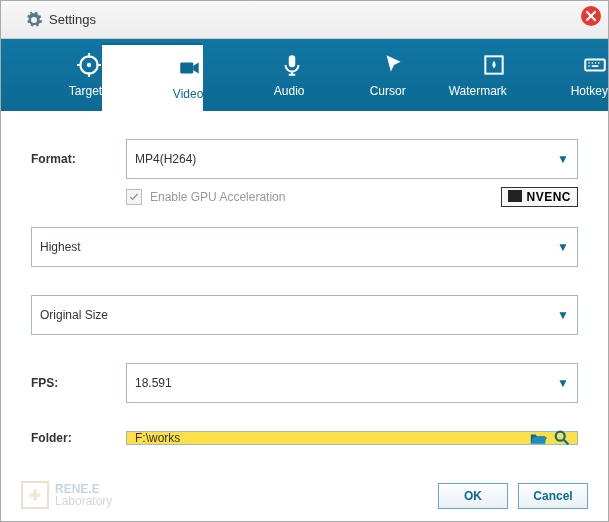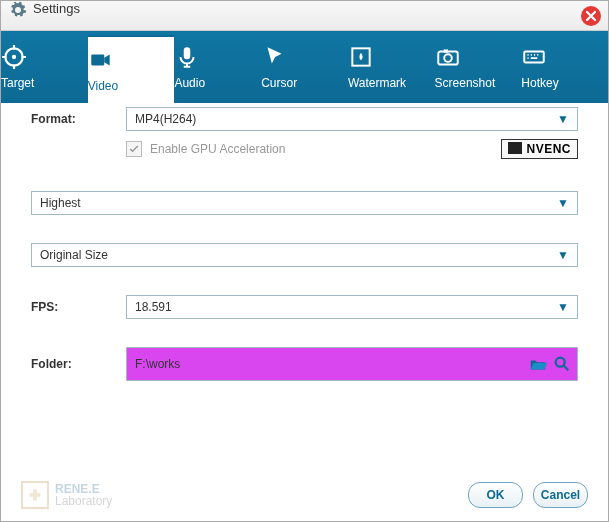--- a/index.html
+++ b/index.html
@@ -1,45 +1,45 @@
 <!DOCTYPE html>
 <html><head>
 <meta charset="utf-8">
 <style>
 *{box-sizing:border-box;margin:0;padding:0;font-family:Arial,sans-serif;font-size:12px}
 body{background:#fff;width:609px;height:522px;border:1px solid #aaa;position:relative;overflow:hidden}
-.titlebar{height:30px;background:linear-gradient(#f8f8f8,#ececec);border-bottom:1px solid #ccc;display:flex;padding:0 8px;position:relative}
+.titlebar{height:38px;background:linear-gradient(#f8f8f8,#ececec);border-bottom:1px solid #ccc;display:flex;align-items:center;padding:0 24px;position:relative}
 .titlebar .gear{width:18px;height:18px;margin-right:6px}
 .titlebar .title{font-size:13px;color:#333}
 .close-btn{position:absolute;right:6px;top:4px;width:22px;height:22px;cursor:pointer}
 .tabbar{height:72px;background:linear-gradient(#1076a3,#0d6a94);display:flex;color:#fff;position:relative}
-.tab{flex:1;display:flex;flex-direction:column;align-items:flex-start;justify-content:center;gap:6px;cursor:pointer;font-size:12px;position:relative}
+.tab{flex:1;display:flex;flex-direction:column;align-items:flex-end;justify-content:center;gap:6px;cursor:pointer;font-size:12px;position:relative}
 .tab.active{background:#fff;color:#0d6a94;border-top:2px solid #0d6a94;margin-top:4px}
 .tab-icon{width:26px;height:26px;display:flex;align-items:center;justify-content:center}
-.content{padding:4px 30px 0 30px;position:relative}
+.content{padding:28px 30px 0 30px;position:relative}
 .row{display:flex;align-items:center;margin-bottom:28px}
 .label{width:95px;font-weight:bold;color:#333;font-size:12px}
 .field{flex:1;position:relative}
-.select{width:100%;height:24px;border:1px solid #a0b8c8;background:#fff;display:flex;align-items:center;padding:0 8px;cursor:pointer;position:relative;color:#333}
+.select{width:100%;height:40px;border:1px solid #a0b8c8;background:#fff;display:flex;align-items:center;padding:0 8px;cursor:pointer;position:relative;color:#333}
 .select .arrow{position:absolute;right:8px;top:50%;transform:translateY(-50%);color:#0d6a94}
-.gpu-row{display:flex;align-items:center;margin-left:95px;margin-top:-20px;margin-bottom:32px;gap:8px}
+.gpu-row{display:flex;align-items:center;margin-left:95px;margin-top:-20px;margin-bottom:20px;gap:8px}
 .checkbox{width:16px;height:16px;border:1px solid #bbb;background:#f5f5f5;display:flex;align-items:center;justify-content:center;color:#999}
 .gpu-label{color:#999;font-size:12px;margin-right:auto}
 .badge{border:1px solid #333;padding:2px 6px;font-weight:bold;font-size:11px;display:flex;align-items:flex-start;gap:4px;background:#f8f8f8;letter-spacing:0.5px}
 .badge .bicon{width:14px;height:12px;background:#222;display:inline-block}
-.folder-field{width:100%;height:34px;border:1px solid #a0b8c8;background:#d946ef;display:flex;align-items:center;padding:0 8px;color:#333;position:relative}
+.folder-field{width:100%;height:14px;border:1px solid #a0b8c8;background:#fde047;display:flex;align-items:center;padding:0 8px;color:#333;position:relative}
 .folder-icons{position:absolute;right:6px;top:50%;transform:translateY(-50%);display:flex;gap:6px}
 .ficon{width:18px;height:18px;cursor:pointer;color:#0d6a94;display:flex;align-items:center;justify-content:center}
-.footer{position:absolute;bottom:12px;left:0;right:0;padding:0 20px;display:flex;align-items:center}
+.footer{position:absolute;bottom:12px;left:0;right:0;padding:0 20px;display:flex;align-items:flex-end}
 .logo{display:flex;align-items:center;gap:6px;opacity:0.35;color:#5a8daa;font-weight:bold;font-size:13px}
 .logo-sq{width:28px;height:28px;border:2px solid #c9a96e;background:#fff;display:flex;align-items:center;justify-content:center}
 .logo-text{display:flex;flex-direction:column;line-height:1}
 .logo-text .sub{font-size:12px;font-weight:normal;color:#888}
 .btns{margin-left:auto;display:flex;gap:10px}
-.btn{width:55px;height:26px;border:1px solid #6fa4c4;background:linear-gradient(#fff,#e8f0f5);color:#0d6a94;font-weight:bold;font-size:12px;cursor:pointer;border-radius:12px}
+.btn{width:70px;height:26px;border:1px solid #6fa4c4;background:linear-gradient(#fff,#e8f0f5);color:#0d6a94;font-weight:bold;font-size:12px;cursor:pointer;border-radius:0}
 svg{display:block}
 </style>
 </head>
 <body>
 
 <div class="titlebar">
   <span class="gear">
     <svg viewBox="0 0 24 24" width="18" height="18">
         <path fill="#5a7a8a" d="M12 8a4 4 0 100 8 4 4 0 000-8zm9 4l2 1-1 3-2-.5a8 8 0 01-2 2l.5 2-3 1-1-2a8 8 0 01-3 0l-1 2-3-1 .5-2a8 8 0 01-2-2l-2 .5-1-3 2-1a8 8 0 010-3l-2-1 1-3 2 .5a8 8 0 012-2L6 2l3-1 1 2a8 8 0 013 0l1-2 3 1-.5 2a8 8 0 012 2l2-.5 1 3-2 1a8 8 0 010 3z"></path>
       </svg>
@@ -91,30 +91,20 @@
     <span>Cursor</span>
   </div>
   <div class="tab">
     <span class="tab-icon">
         <svg viewBox="0 0 24 24" width="26" height="26">
           <rect x="4" y="4" width="16" height="16" fill="none" stroke="#fff" stroke-width="1.8"></rect>
           <path d="M12 8c-2 3-2 5 0 7 2-2 2-4 0-7z" fill="#fff"></path>
         </svg>
       </span>
     <span>Watermark</span>
-  </div>
-  <div class="tab">
-    <span class="tab-icon">
-        <svg viewBox="0 0 24 24" width="26" height="26">
-          <rect x="3" y="7" width="18" height="12" rx="2" fill="none" stroke="#fff" stroke-width="1.8"></rect>
-          <circle cx="12" cy="13" r="3.5" fill="none" stroke="#fff" stroke-width="1.8"></circle>
-          <rect x="8" y="5" width="4" height="3" fill="#fff"></rect>
-        </svg>
-      </span>
-    <span>Screenshot</span>
   </div>
   <div class="tab">
     <span class="tab-icon">
         <svg viewBox="0 0 24 24" width="26" height="26">
           <rect x="3" y="7" width="18" height="10" rx="1" fill="none" stroke="#fff" stroke-width="1.8"></rect>
           <path d="M6 10h1M9 10h1M12 10h1M15 10h1M18 10h0M6 13h1M9 13h6M18 13h0" stroke="#fff" stroke-width="1.5"></path>
         </svg>
       </span>
     <span>Hotkey</span>
   </div>

